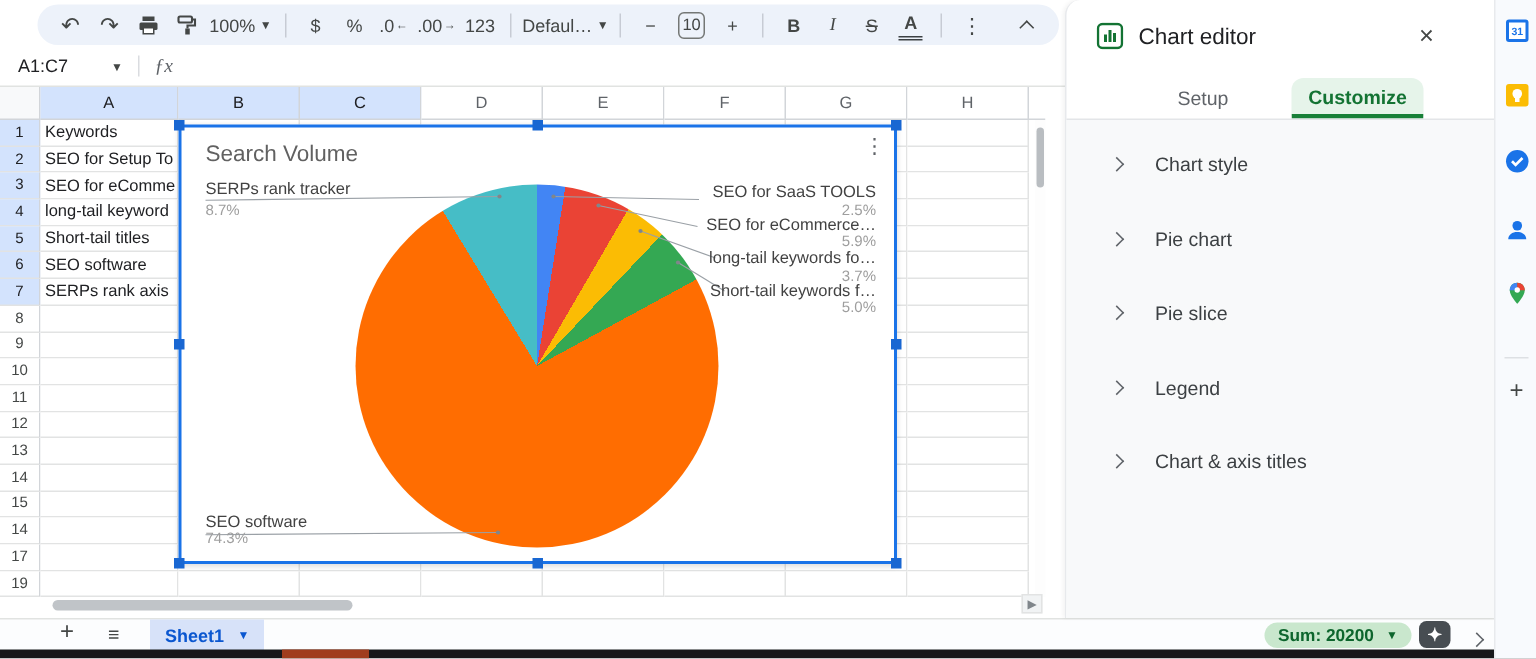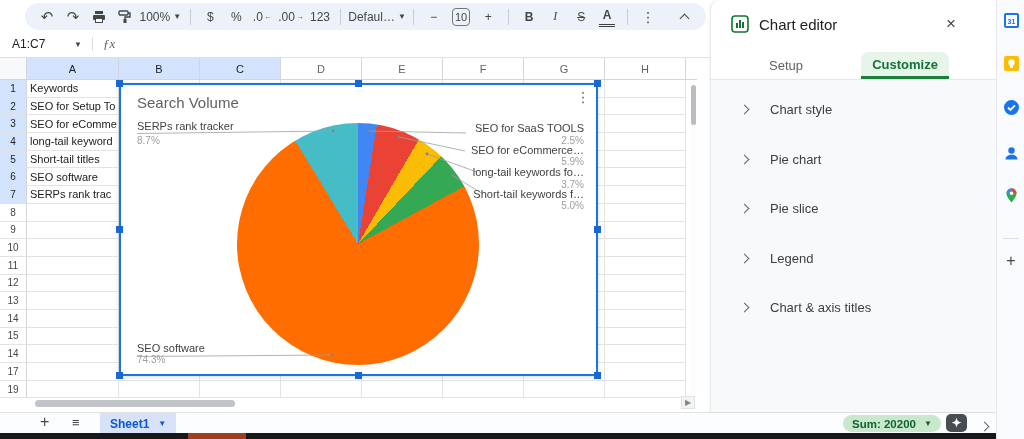--- a/index.html
+++ b/index.html
@@ -73,21 +73,21 @@
   .bottom-strip .tint { position:absolute; left:188px; top:0; width:58px; height:6px; background:#b8441f; opacity:.85; }
 
   
   .panel { position:absolute; left:710px; top:0; width:286px; height:412px; background:#fff; border-left:1px solid #e7e9ec; border-radius:10px 0 0 0; box-shadow:-1px 0 3px rgba(0,0,0,.05); }
   .panel-header { position:absolute; left:0; top:0; width:100%; height:52px; }
   .panel-chart-icon { position:absolute; left:20px; top:15px; }
   .panel-title { position:absolute; left:48px; top:16px; font-size:15px; color:#202124; }
   .panel-close { position:absolute; right:40px; top:14px; font-size:17px; color:#444746; }
   .panel-tabs { position:absolute; left:0; top:52px; width:100%; height:28px; border-bottom:1px solid #e3e5e8; }
   .tab { position:absolute; top:0; height:27px; display:flex; align-items:center; justify-content:center; font-size:13px; }
-  .tab-setup { left:30px; width:90px; color:#5f6368; }
+  .tab-setup { left:46px; width:90px; color:#5f6368; }
   .tab-customize { left:150px; width:88px; background:#e6f4ea; border-radius:8px 8px 0 0; color:#137333; font-weight:bold; border-bottom:3px solid #188038; }
   .panel-body { position:absolute; left:0; top:80px; width:100%; height:332px; background:#f8f9fa; padding-top:5px; }
   .section { height:49.5px; display:flex; align-items:center; padding-left:30px; gap:22px; font-size:13px; color:#3c4043; }
 
   
   .rail { position:absolute; left:996px; top:0; width:28px; height:439px; background:#f8fafd; border-left:1px solid #e8eaed; }
   .rail-icon { position:absolute; left:5px; width:18px; height:18px; display:flex; align-items:center; justify-content:center; }
   .rail-divider { position:absolute; left:6px; width:16px; height:1px; background:#dde0e4; }
   .rail-plus { position:absolute; left:5px; width:18px; height:18px; color:#444746; font-size:16px; display:flex; align-items:center; justify-content:center; }
 </style>
@@ -235,21 +235,21 @@
           <div class="cell" style="width: 81px;"></div>
           <div class="cell" style="width: 81px;"></div>
           <div class="cell" style="width: 81px;"></div>
           <div class="cell" style="width: 81px;"></div>
           <div class="cell" style="width: 81px;"></div>
           <div class="cell" style="width: 81px;"></div>
           <div class="cell" style="width: 81px;"></div>
         </div>
         <div class="grow">
           <div class="rh sel">7</div>
-          <div class="cell" style="width: 92px;">SERPs rank trac</div>
+          <div class="cell" style="width: 92px;">SERPs rank axis</div>
           <div class="cell" style="width: 81px;"></div>
           <div class="cell" style="width: 81px;"></div>
           <div class="cell" style="width: 81px;"></div>
           <div class="cell" style="width: 81px;"></div>
           <div class="cell" style="width: 81px;"></div>
           <div class="cell" style="width: 81px;"></div>
           <div class="cell" style="width: 81px;"></div>
         </div>
         <div class="grow">
           <div class="rh">8</div>

